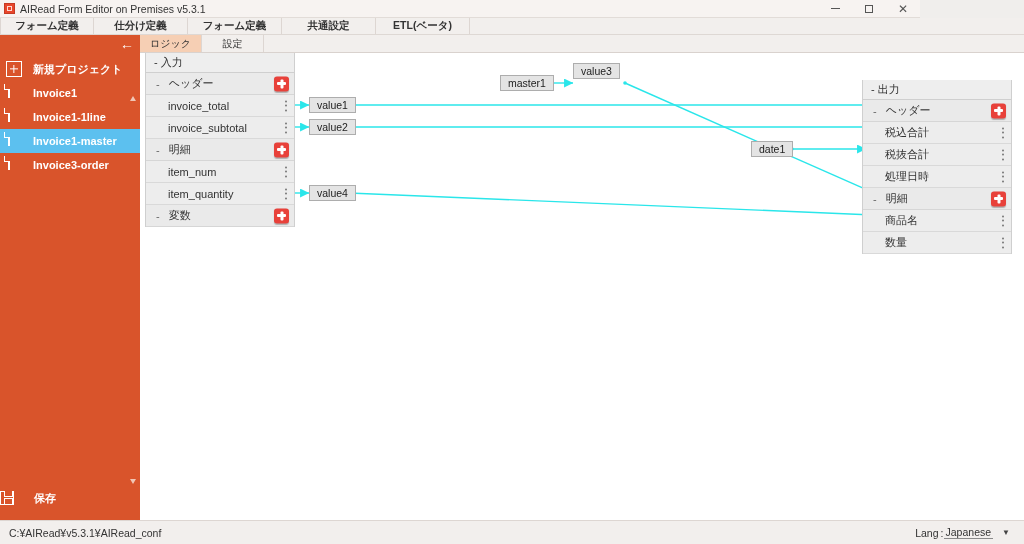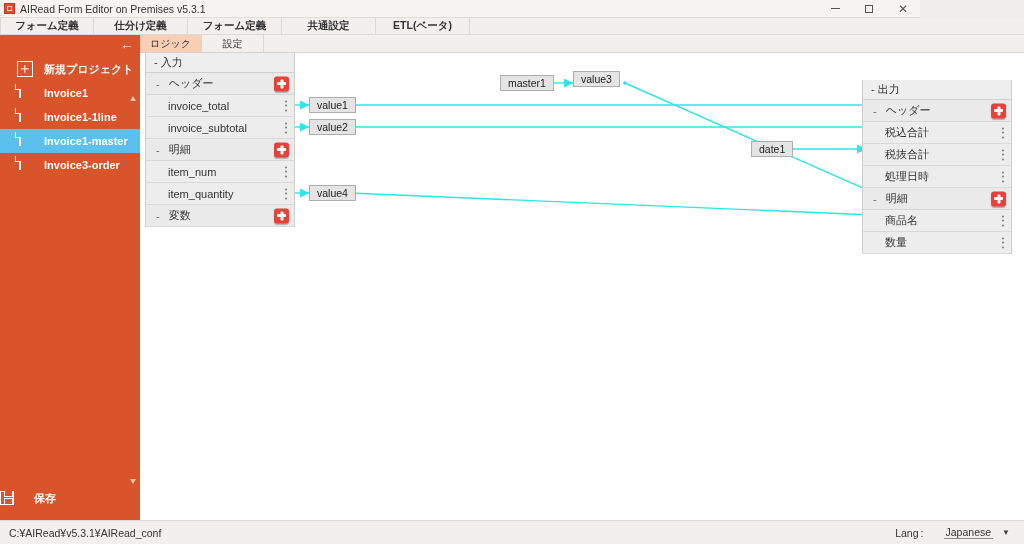--- a/index.html
+++ b/index.html
@@ -49,21 +49,21 @@
     position:absolute; top:35px; left:0; width:140px; height:485px;
     background:#d9542b;
   }
   .sb-back {
     position:absolute; top:0; left:0; width:140px; height:18px;
     display:flex; align-items:center; justify-content:flex-end;
     padding-right:6px;
   }
   .sb-back .arrow { color:#fff; font-size:14px; line-height:14px; }
   .sb-row {
-    display:flex; align-items:center; height:24px; padding-left:17px;
+    display:flex; align-items:center; height:24px; padding-left:6px;
     color:#ffffff; font-size:11px; font-weight:bold; white-space:nowrap;
   }
   .sb-row.sel { background:#5cc0ef; }
   .sb-ico { width:16px; height:16px; margin-right:11px; flex:none; position:relative; }
   .ico-plusbox { border:1.3px solid #ffffff; }
   .ico-plusbox::before{ content:""; position:absolute; left:50%; top:3px; bottom:3px; width:1.3px;
     background:#fff; transform:translateX(-50%); }
   .ico-plusbox::after{ content:""; position:absolute; top:50%; left:3px; right:3px; height:1.3px;
     background:#fff; transform:translateY(-50%); }
   .ico-doc { width:12px; height:15px; margin-left:2px; border:1.3px solid #fff;
@@ -163,21 +163,21 @@
 
   
   .statusbar {
     position:absolute; left:0; bottom:0; width:1024px; height:24px;
     background:#f2efed; border-top:1px solid #ddd6d2;
     display:flex; align-items:center;
   }
   .status-path { margin-left:9px; font-size:10.5px; color:#333; white-space:nowrap;}
   .lang-wrap { margin-left:auto; margin-right:14px; display:flex; align-items:center;
     font-size:10.5px; color:#333; white-space:nowrap;}
-  .lang-label { margin-right:20px; }
+  .lang-label { margin-right:0; }
   .lang-value { border-bottom:1px solid #8a8a8a; padding:0 2px; }
   .lang-caret { margin-left:9px; font-size:8px; color:#444; }
 </style>
 </head>
 <body>
 
 <div class="app">
 
   <div class="titlebar">
     <div class="title-icon"></div>
@@ -342,21 +342,21 @@
         <defs>
           <marker id="ah2" markerWidth="7" markerHeight="7" refX="6.4" refY="3.2" orient="auto">
             <path d="M0,0 L6.6,3.2 L0,6.4 z" fill="#2ae6ea"></path>
           </marker>
         </defs>
       </svg>
 
       <div class="node" style="left:205px; top:22px;">
           <span>master1</span>
         </div>
-      <div class="node" style="left:278px; top:18px;">
+      <div class="node" style="left:278px; top:10px;">
           <span>value3</span>
         </div>
       <div class="node" style="left:14px;  top:44px;">
           <span>value1</span>
         </div>
       <div class="node" style="left:14px;  top:66px;">
           <span>value2</span>
         </div>
       <div class="node" style="left:14px;  top:132px;">
           <span>value4</span>

